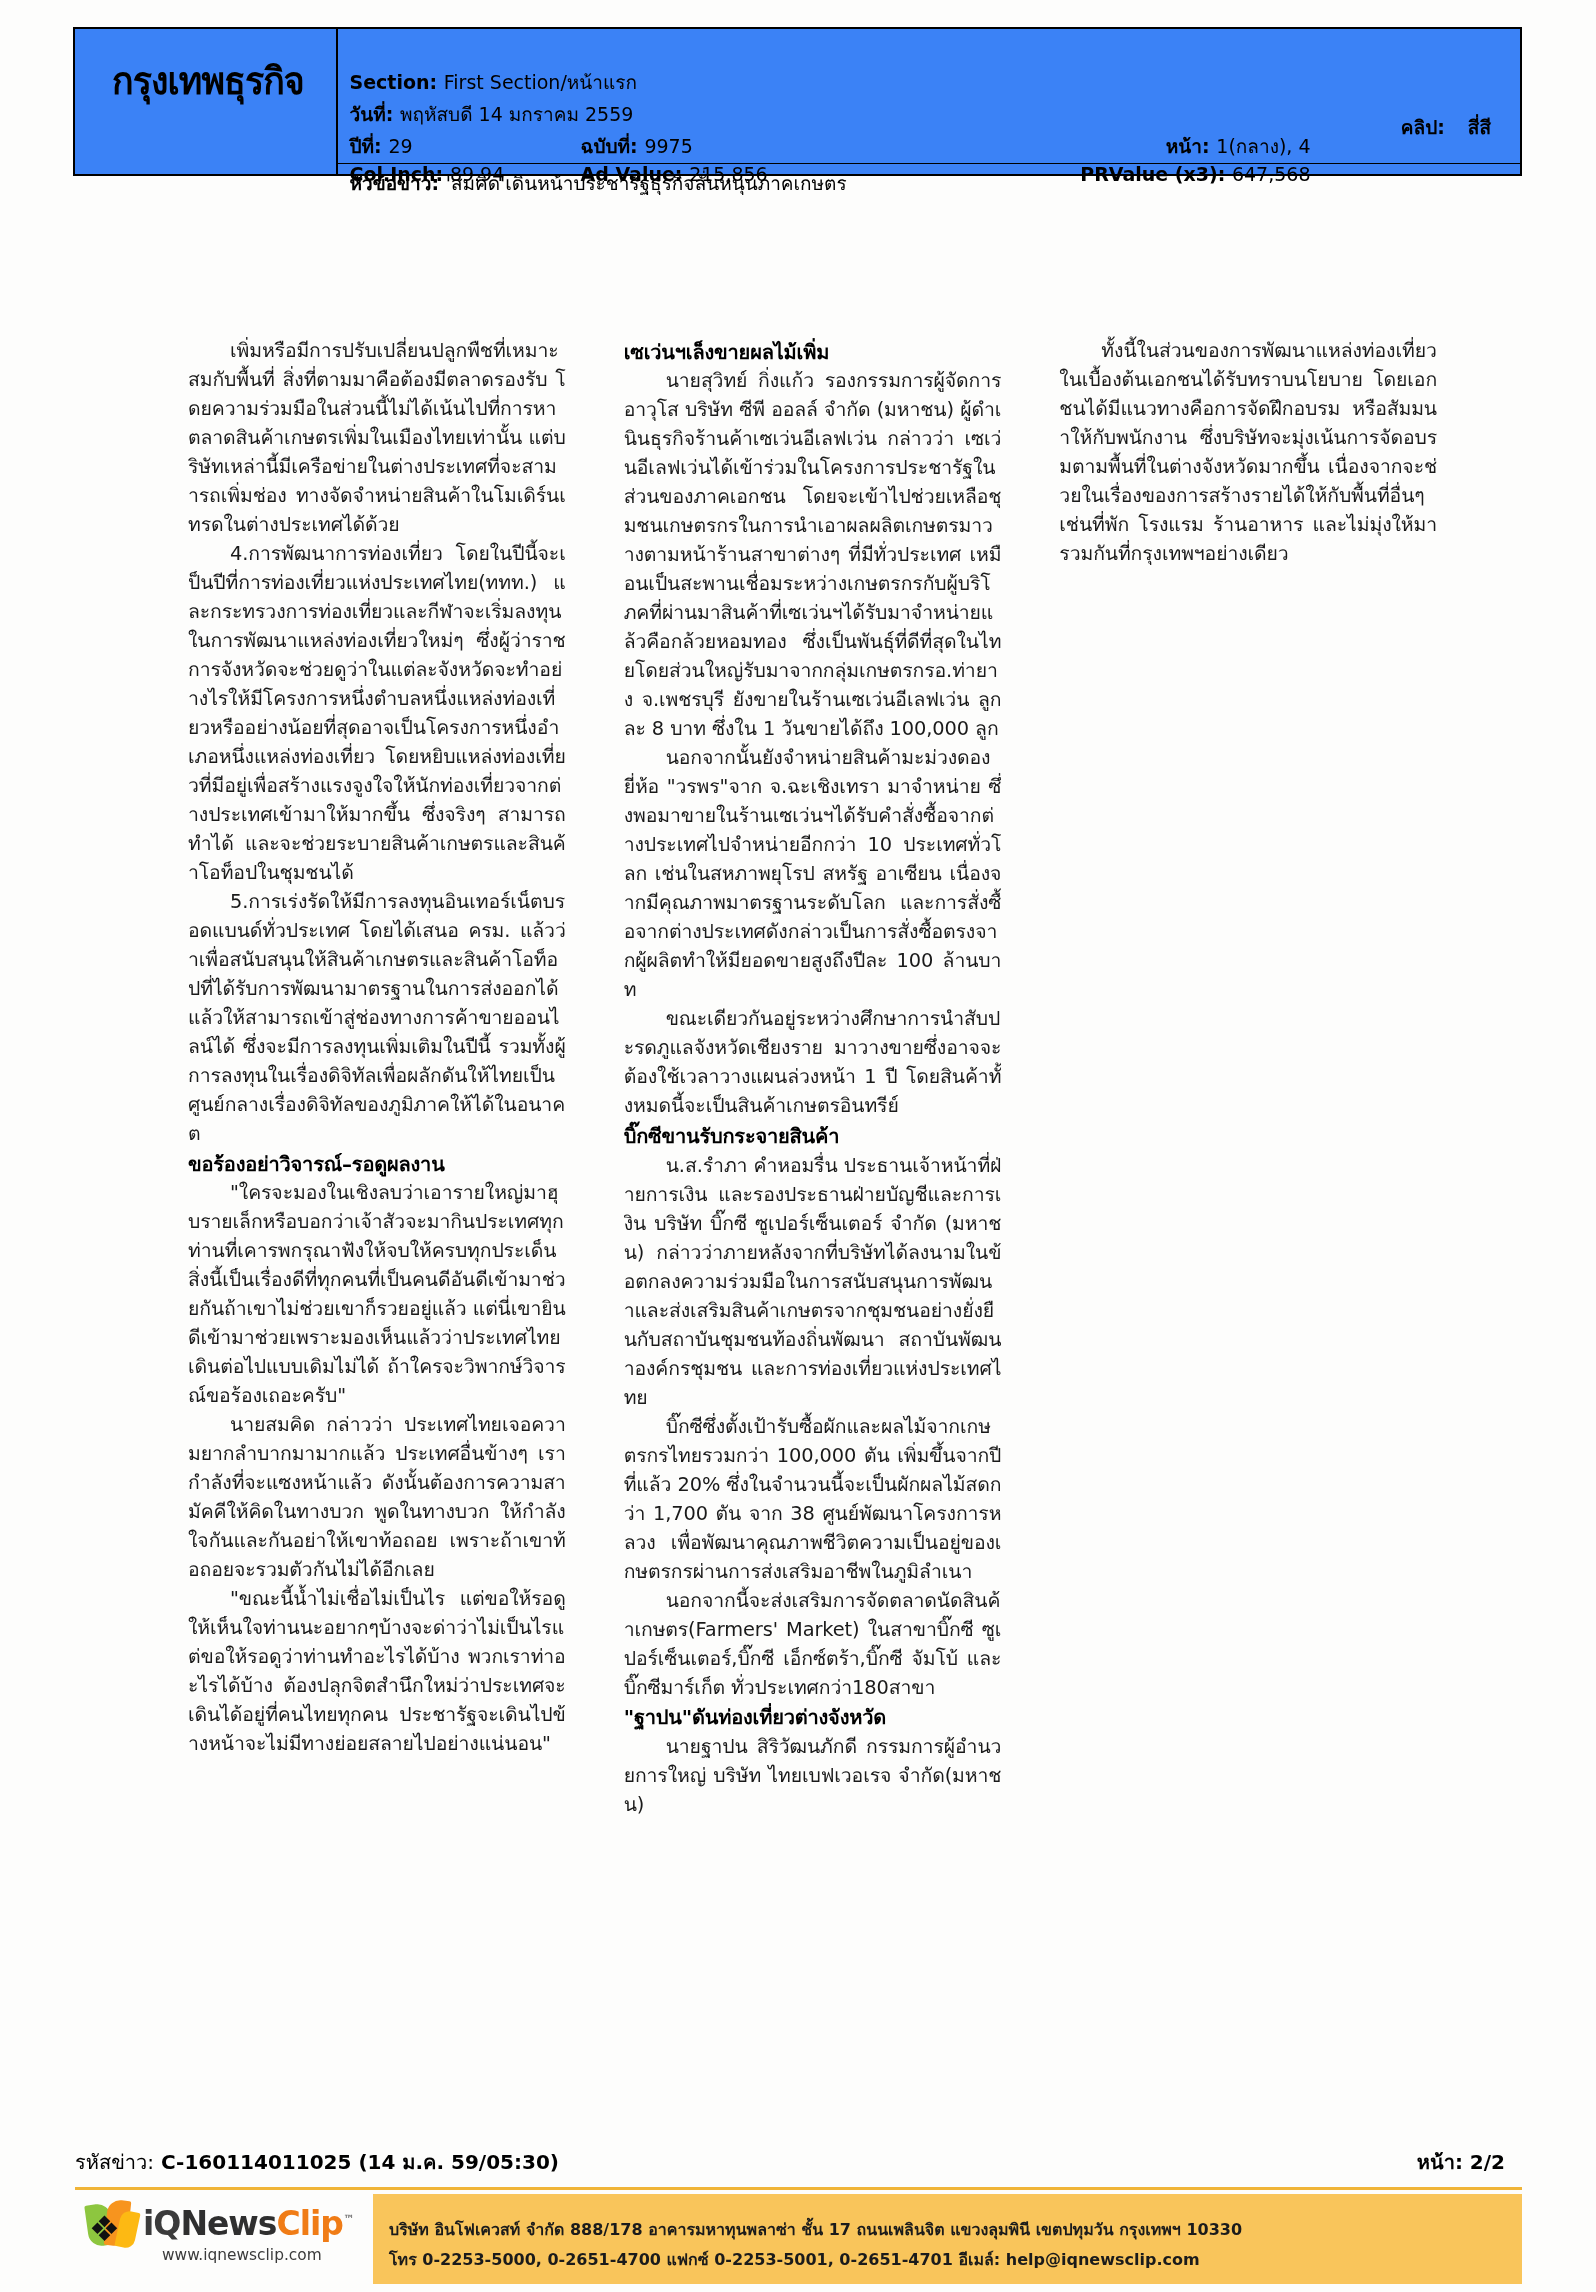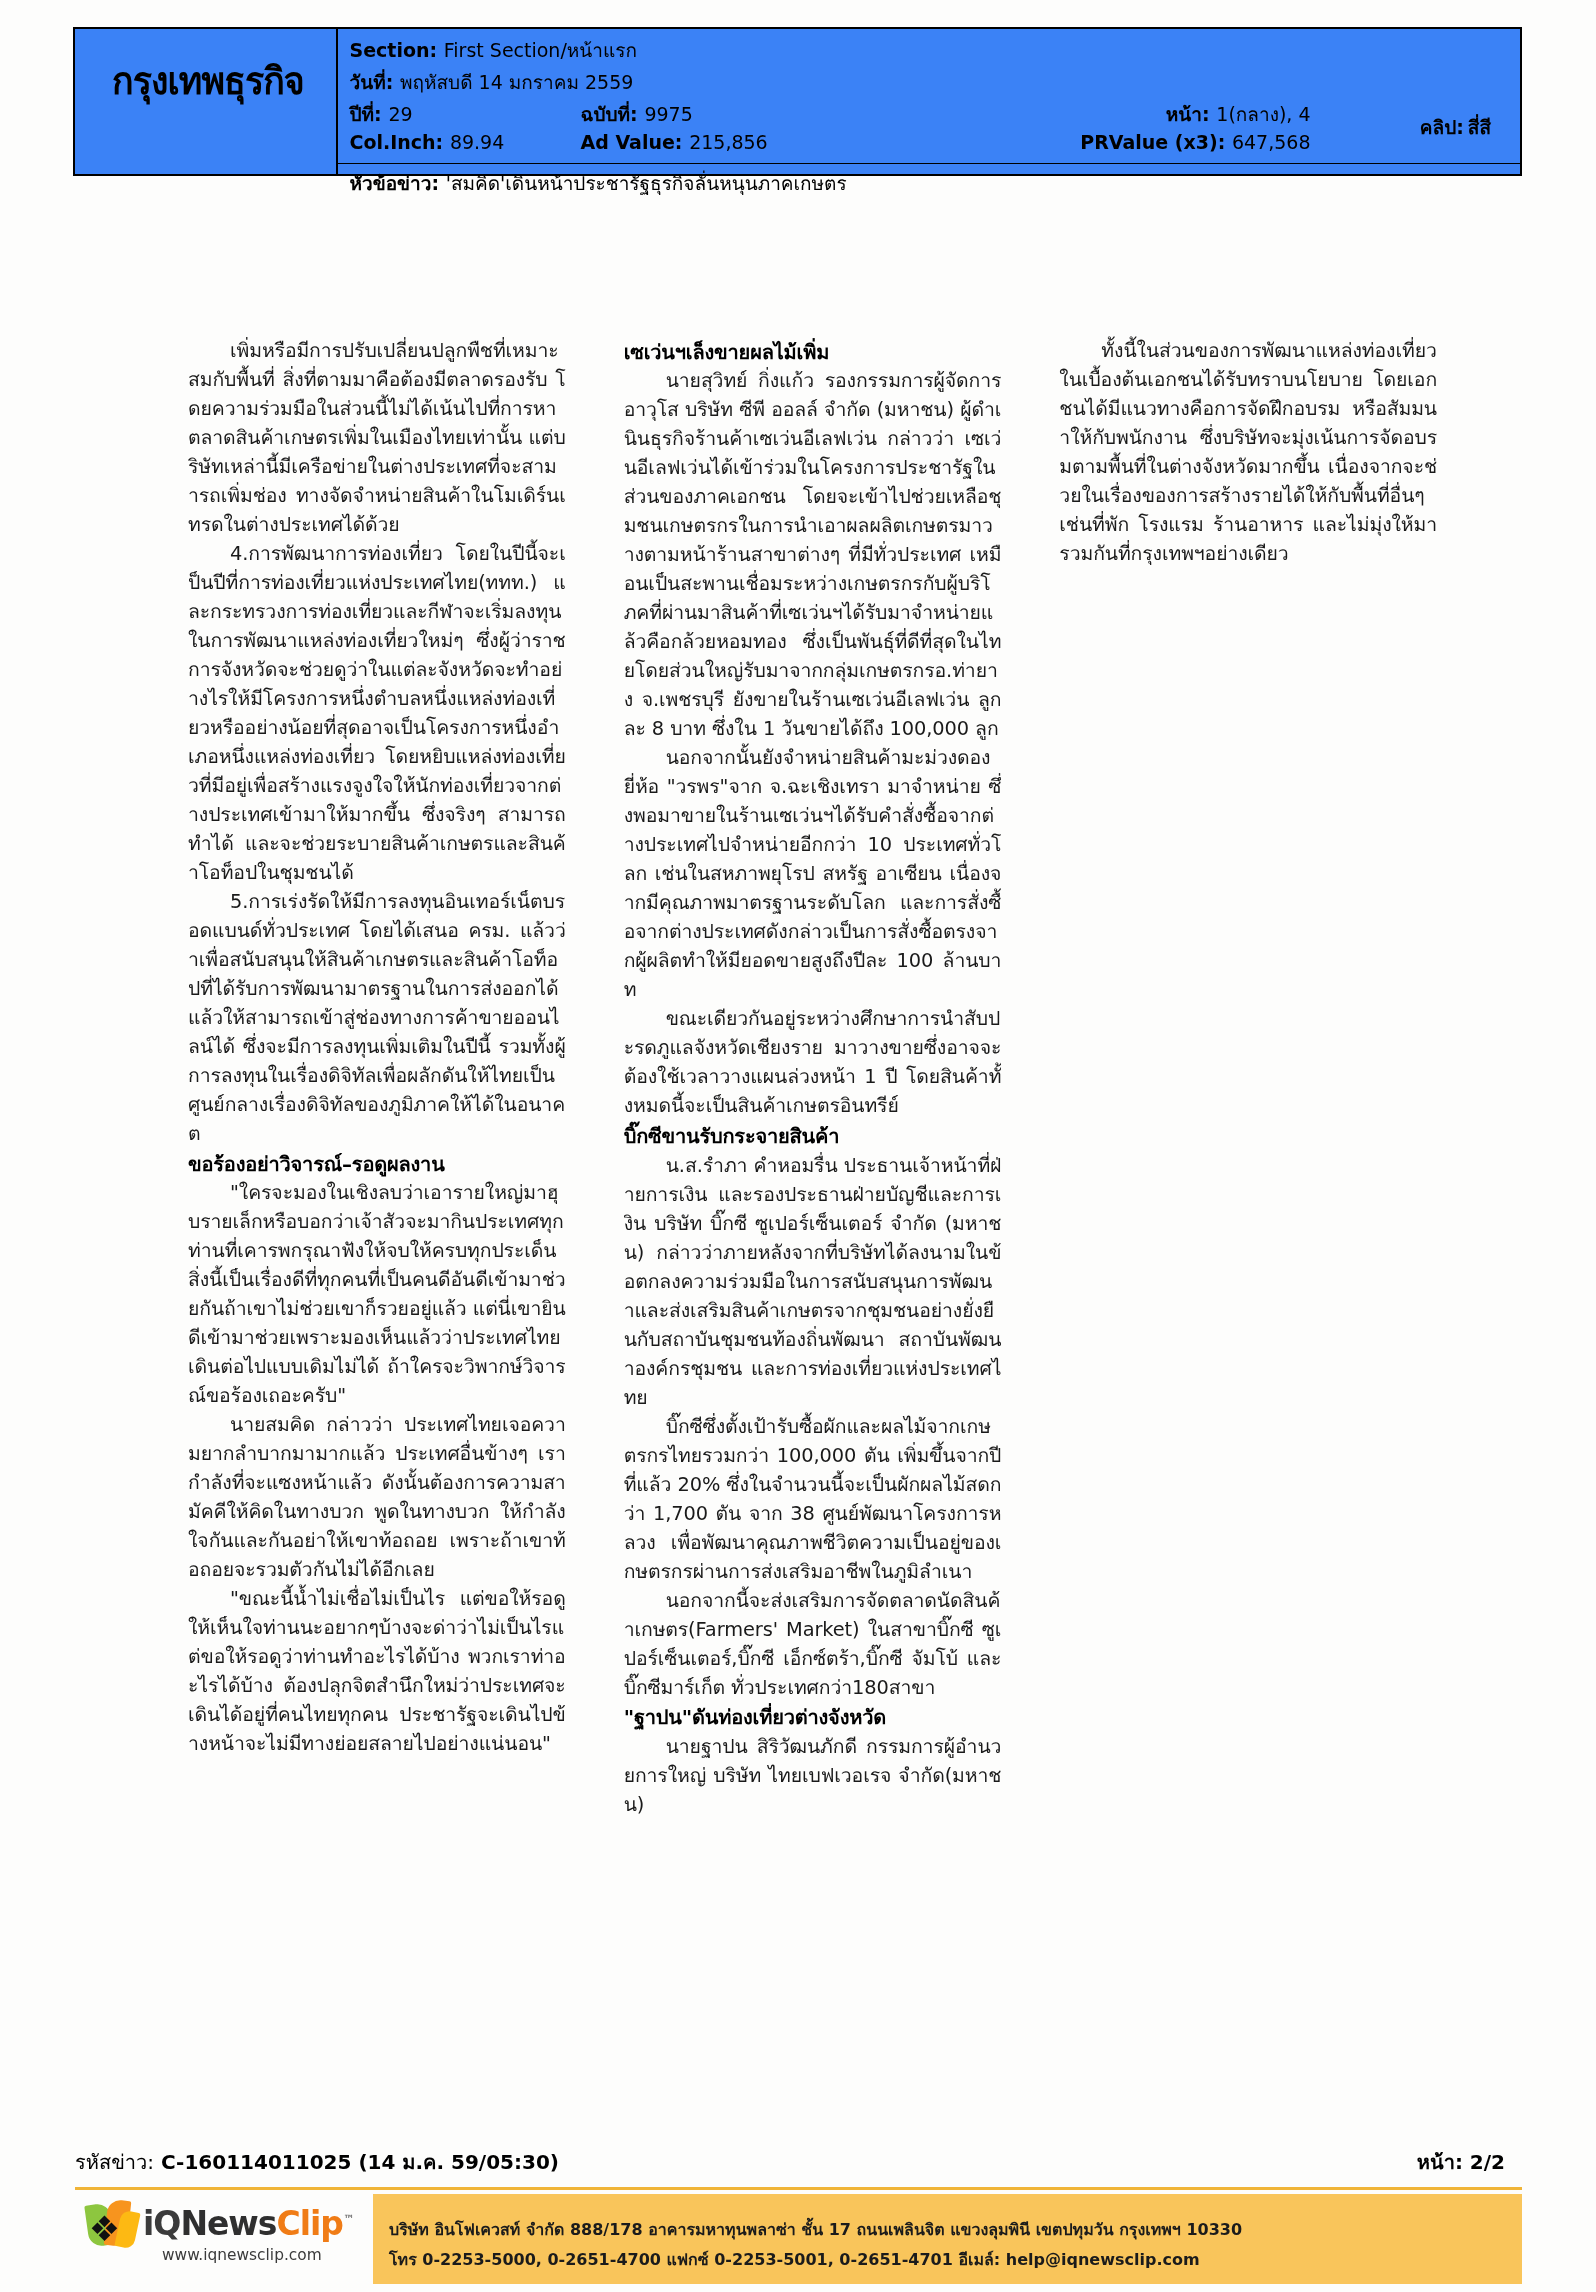--- a/index.html
+++ b/index.html
@@ -77,21 +77,21 @@
   .info-rows {
     padding: 5.8px 0 0 11.5px;
     flex: 1;
   }
   .inforow {
     display: flex;
     align-items: baseline;
     height: 32px;
     white-space: nowrap;
   }
-  .inforow .fld { margin-right: 0; }
+  .inforow .fld { margin-right: 0; margin-top: 32px; }
   .lbl { font-weight: 700; font-size: 19px; color: #000; }
   .val { font-weight: 400; font-size: 19px; color: #000; margin-left: 6.7px; }
   .col-a { width: 231px; }
   .col-b { width: 327px; }
   .col-c { width: 403px; text-align: right; }
   .clip-cell {
     align-self: flex-start;
     margin-left: auto;
     padding: 83px 29px 0 0;
     font-weight: 700;
@@ -306,21 +306,21 @@
 
           <div class="inforow">
             <span class="fld col-a"><span class="lbl">Col.Inch:</span><span class="val">89.94</span></span>
             <span class="fld col-b"><span class="lbl">Ad Value:</span><span class="val">215,856</span></span>
             <span class="fld col-c"><span class="lbl">PRValue (x3):</span><span class="val">647,568</span></span>
           </div>
 
         </div>
 
         <div class="clip-cell">
-          <span class="lbl">คลิป:</span><span class="lbl" style="margin-left:4px">สี่สี</span>
+          <span class="lbl">คลิป:</span><span class="lbl" style="margin-left:23px">สี่สี</span>
         </div>
       </div>
 
       <div class="headline-row">
         <span class="lbl">หัวข้อข่าว:</span>
         <span class="val">'สมคิด'เดินหน้าประชารัฐธุรกิจลั่นหนุนภาคเกษตร</span>
       </div>
     </div>
 
   </div>

